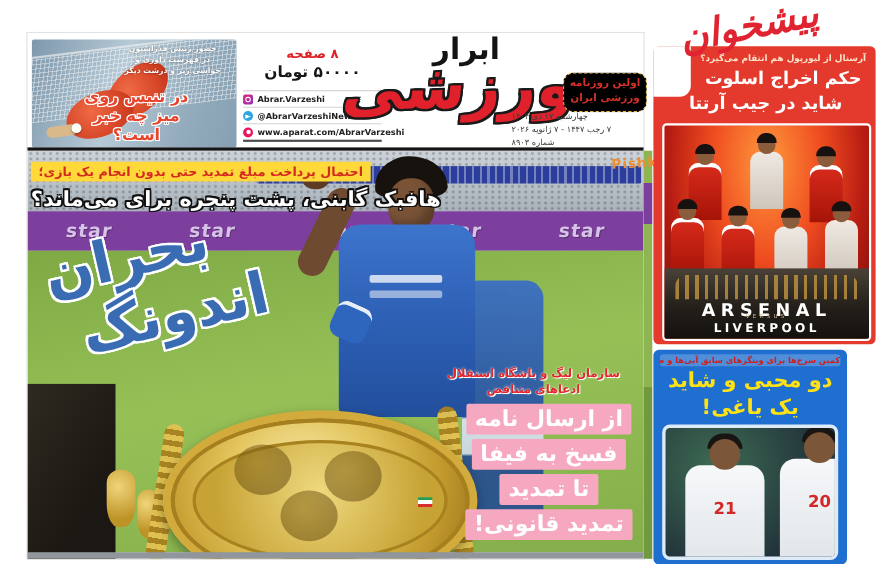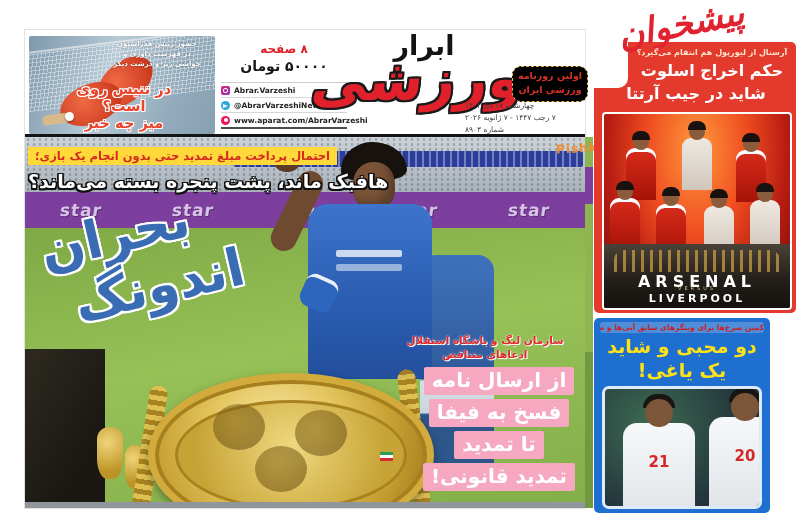--- a/index.html
+++ b/index.html
@@ -208,22 +208,22 @@
       <div class="paddle p1"></div>
       <div class="paddle p2"></div>
       <div class="pp-ball"></div>
       <div class="pp-kicker">
         <div>حضور رییس فدراسیون</div>
         <div>در فهرست داوری و</div>
         <div>حواشی ریز و درشت دیگر</div>
       </div>
       <div class="pp-title">
         <div>در تنیس روی</div>
+        <div>میز چه خبر</div>
         <div>است؟</div>
-        <div>میز چه خبر</div>
       </div>
     </div>
 
     <div class="info">
       <div class="pages">۸ صفحه</div>
       <div class="price">۵۰۰۰۰ تومان</div>
       <div class="socials">
         <div class="soc-row">
           <span class="soc-ic ic-ig"></span>
           <span>Abrar.Varzeshi</span>
@@ -292,21 +292,21 @@
       <div class="trophy">
         <div class="ring"></div>
         <div class="hole h1"></div>
         <div class="hole h2"></div>
         <div class="hole h3"></div>
         <div class="flag"></div>
       </div>
       <div class="road"></div>
 
       <div class="kicker1">احتمال پرداخت مبلغ تمدید حتی بدون انجام یک بازی؛</div>
-      <div class="sub1">هافبک ماند، پشت پنجره بسته می‌ماند؟</div>
+      <div class="sub1">هافبک گابنی، پشت پنجره برای می‌ماند؟</div>
       <div class="bighead">
         <div class="bl1">بحران</div>
         <div class="bl2">اندونگ</div>
       </div>
       <div class="claims-kicker">
         <div>سازمان لیگ و باشگاه استقلال</div>
         <div>ادعاهای متناقض</div>
       </div>
       <div class="claims">
         <span>از ارسال نامه</span><br>

